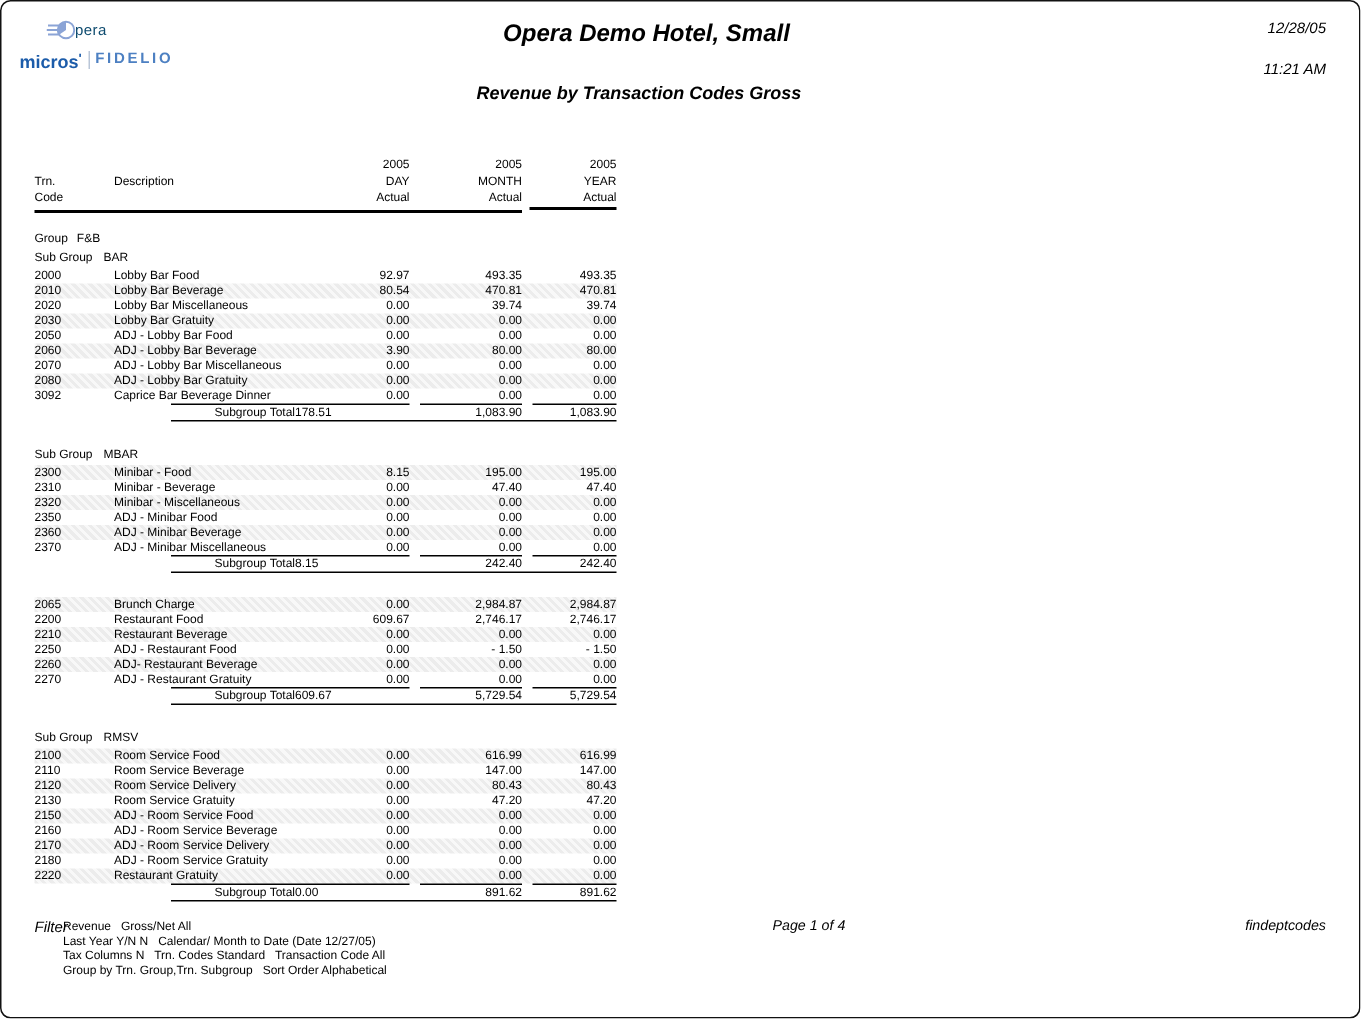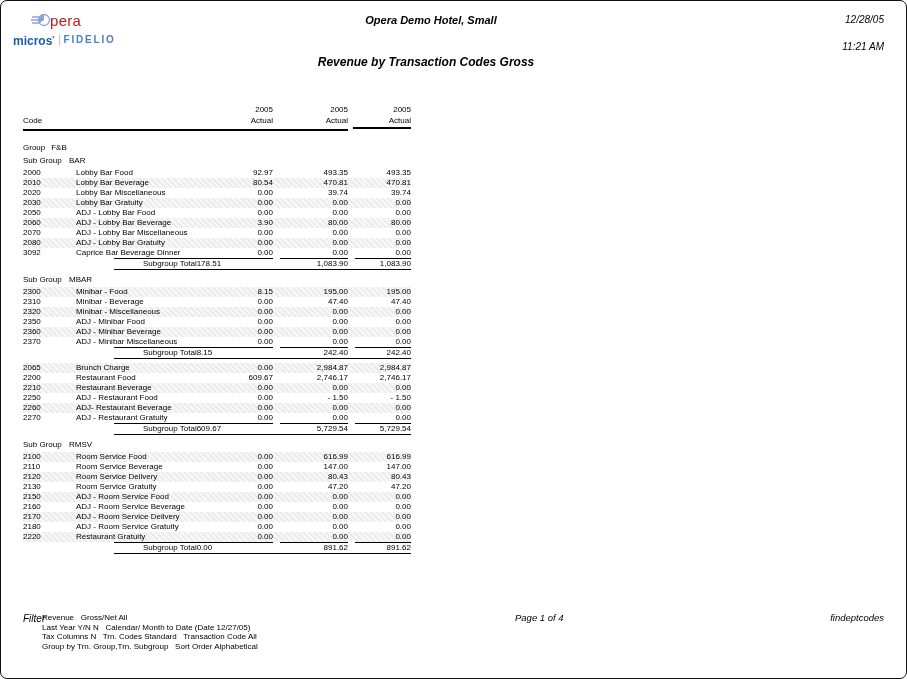--- a/index.html
+++ b/index.html
@@ -9,30 +9,30 @@
     position:relative;
     width:905px; height:677px;
     background:#fff;
     border:1px solid #111;
     border-radius:7px;
     overflow:hidden;
   }
 
   
   .opera-logo { position:absolute; left:30px; top:9px; display:flex; align-items:center; }
-  .opera-logo .opera-text { font-size:15px; color:#b91c1c; letter-spacing:0.3px; margin-left:-3px; }
+  .opera-logo .opera-text { font-size:10px; color:#0c4a6e; letter-spacing:0.3px; margin-left:-3px; }
   .micros-logo { position:absolute; left:12px; top:33px; display:flex; gap:4px; }
   .micros-text { font-weight:bold; font-size:12px; color:#1c5caa; }
   .micros-tick { color:#1c5caa; font-size:9px; vertical-align:top; }
   .logo-divider { width:1px; height:12px; background:#b9c6d8; }
   .fidelio-text { font-size:10px; font-weight:bold; color:#4d80c2; letter-spacing:1.8px; }
 
   .hotel-name {
     position:absolute; left:0; top:13px; width:860px;
-    text-align:center; font-size:11px; font-weight:bold; font-style:italic;
+    text-align:center; font-size:16px; font-weight:bold; font-style:italic;
   }
   .report-title {
     position:absolute; left:0; top:54px; width:850px;
     text-align:center; font-size:12px; font-weight:bold; font-style:italic;
   }
   .print-date { position:absolute; right:22px; top:13px; font-size:10px; font-style:italic; }
   .print-time { position:absolute; right:22px; top:40px; font-size:10px; font-style:italic; }
 
   
   .report-table { position:absolute; left:22px; top:103px; width:388px; font-size:8px; }
@@ -46,21 +46,21 @@
   .desc-cell { padding-left:5px; }
 
   .hdr-rule { position:relative; height:7px; }
   .rule-main { position:absolute; left:0; top:3px; width:325px; border-top:2px solid #000; }
   .rule-year { position:absolute; left:330px; top:1px; width:58px; border-top:2px solid #000; }
 
   .group-line { height:11px; line-height:11px; margin-top:9px; }
   .group-label { display:inline-block; width:26px; }
 
   .subgroup-section { margin-top:2px; }
-  .subgroup-section + .subgroup-section { margin-top:4px; }
+  .subgroup-section + .subgroup-section { margin-top:16px; }
   .subgroup-header { height:12px; line-height:12px; margin-bottom:1px; }
   .sg-label { display:inline-block; width:46px; }
 
   .data-row.shaded {
     background:repeating-linear-gradient(45deg,#ececec 0px,#ececec 2px,#f8f8f8 2px,#f8f8f8 4px);
   }
 
   .total-row {
     margin-left:91px; width:297px; height:11px; line-height:10px;
     display:grid; grid-template-columns:159px 68px 56px; column-gap:7px;
@@ -106,20 +106,27 @@
   <div class="report-table">
 
     <div class="hdr-row">
       <div></div>
         <div></div>
       <div class="num">2005</div>
       <div class="num">2005</div>
       <div class="num">2005</div>
     </div>
     <div class="hdr-row">
+      <div>Trn.</div>
+      <div class="desc-cell">Description</div>
+      <div class="num">DAY</div>
+      <div class="num">MONTH</div>
+      <div class="num">YEAR</div>
+    </div>
+    <div class="hdr-row">
       <div>Code</div>
       <div></div>
       <div class="num">Actual</div>
       <div class="num">Actual</div>
       <div class="num">Actual</div>
     </div>
     <div class="hdr-rule">
       <div class="rule-main"></div>
       <div class="rule-year"></div>
     </div>

